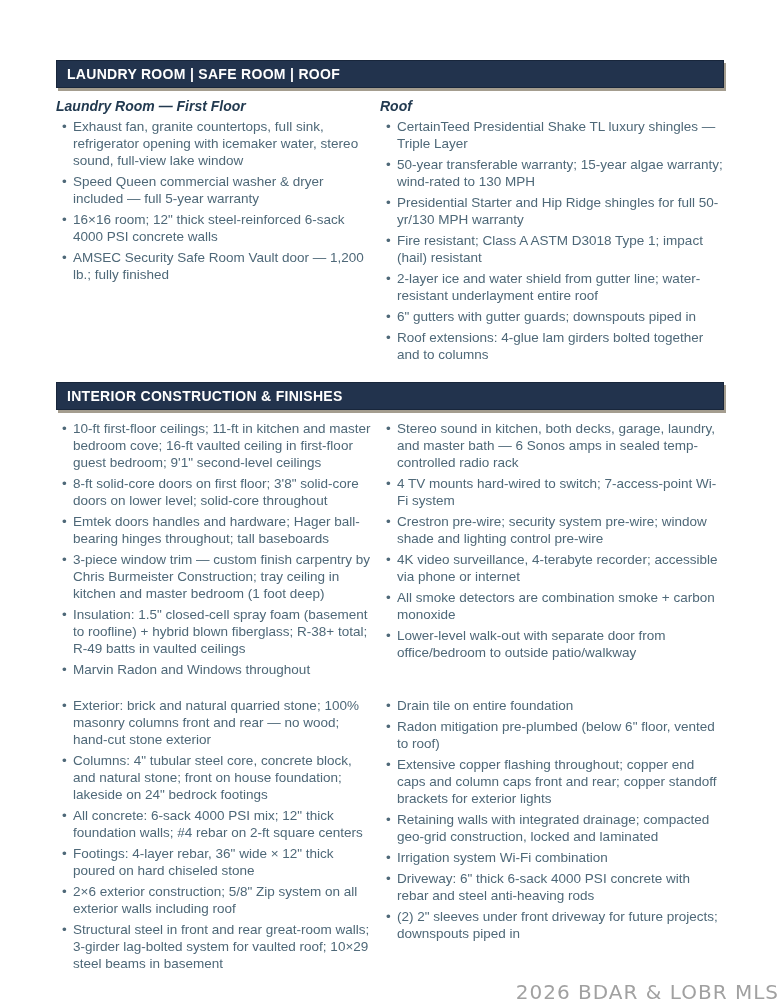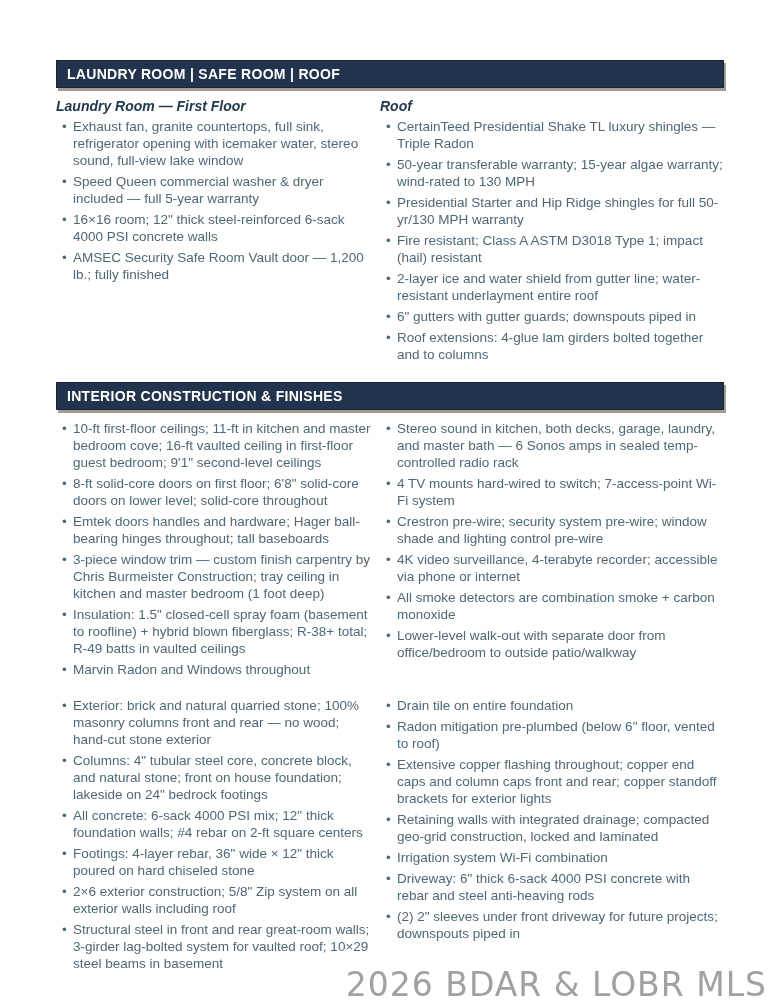--- a/index.html
+++ b/index.html
@@ -62,24 +62,24 @@
     line-height: 17px;
     color: #4e6878;
   }
   li.bitem .dot {
     flex: 0 0 11px;
     color: #4e6878;
   }
   li.bitem .btext { flex: 1 1 auto; min-width: 0; }
   .watermark {
     position: absolute;
-    right: 12px;
+    right: 0;
     bottom: 4px;
     font-family: "DejaVu Sans", sans-serif;
-    font-size: 33px;
+    font-size: 20px;
     letter-spacing: 1px;
     color: #a1a1a1;
     white-space: nowrap;
   }
 </style>
 </head>
 <body>
 
 <div class="page">
   <div id="sections">
@@ -109,21 +109,21 @@
                 <span class="dot">•</span>
                 <span class="btext">AMSEC Security Safe Room Vault door — 1,200 lb.; fully finished</span>
               </li>
             </ul>
           </div>
           <div class="col">
             <h3 class="grp-heading">Roof</h3>
             <ul class="blist">
               <li class="bitem">
                 <span class="dot">•</span>
-                <span class="btext">CertainTeed Presidential Shake TL luxury shingles — Triple Radon</span>
+                <span class="btext">CertainTeed Presidential Shake TL luxury shingles — Triple Layer</span>
               </li>
               <li class="bitem">
                 <span class="dot">•</span>
                 <span class="btext">50-year transferable warranty; 15-year algae warranty; wind-rated to 130 MPH</span>
               </li>
               <li class="bitem">
                 <span class="dot">•</span>
                 <span class="btext">Presidential Starter and Hip Ridge shingles for full 50-yr/130 MPH warranty</span>
               </li>
               <li class="bitem">
@@ -152,21 +152,21 @@
         </div>
         <div class="cols">
           <div class="col">
             <ul class="blist">
               <li class="bitem">
                 <span class="dot">•</span>
                 <span class="btext">10-ft first-floor ceilings; 11-ft in kitchen and master bedroom cove; 16-ft vaulted ceiling in first-floor guest bedroom; 9'1" second-level ceilings</span>
               </li>
               <li class="bitem">
                 <span class="dot">•</span>
-                <span class="btext">8-ft solid-core doors on first floor; 6'8" solid-core doors on lower level; solid-core throughout</span>
+                <span class="btext">8-ft solid-core doors on first floor; 3'8" solid-core doors on lower level; solid-core throughout</span>
               </li>
               <li class="bitem">
                 <span class="dot">•</span>
                 <span class="btext">Emtek doors handles and hardware; Hager ball-bearing hinges throughout; tall baseboards</span>
               </li>
               <li class="bitem">
                 <span class="dot">•</span>
                 <span class="btext">3-piece window trim — custom finish carpentry by Chris Burmeister Construction; tray ceiling in kitchen and master bedroom (1 foot deep)</span>
               </li>
               <li class="bitem">

